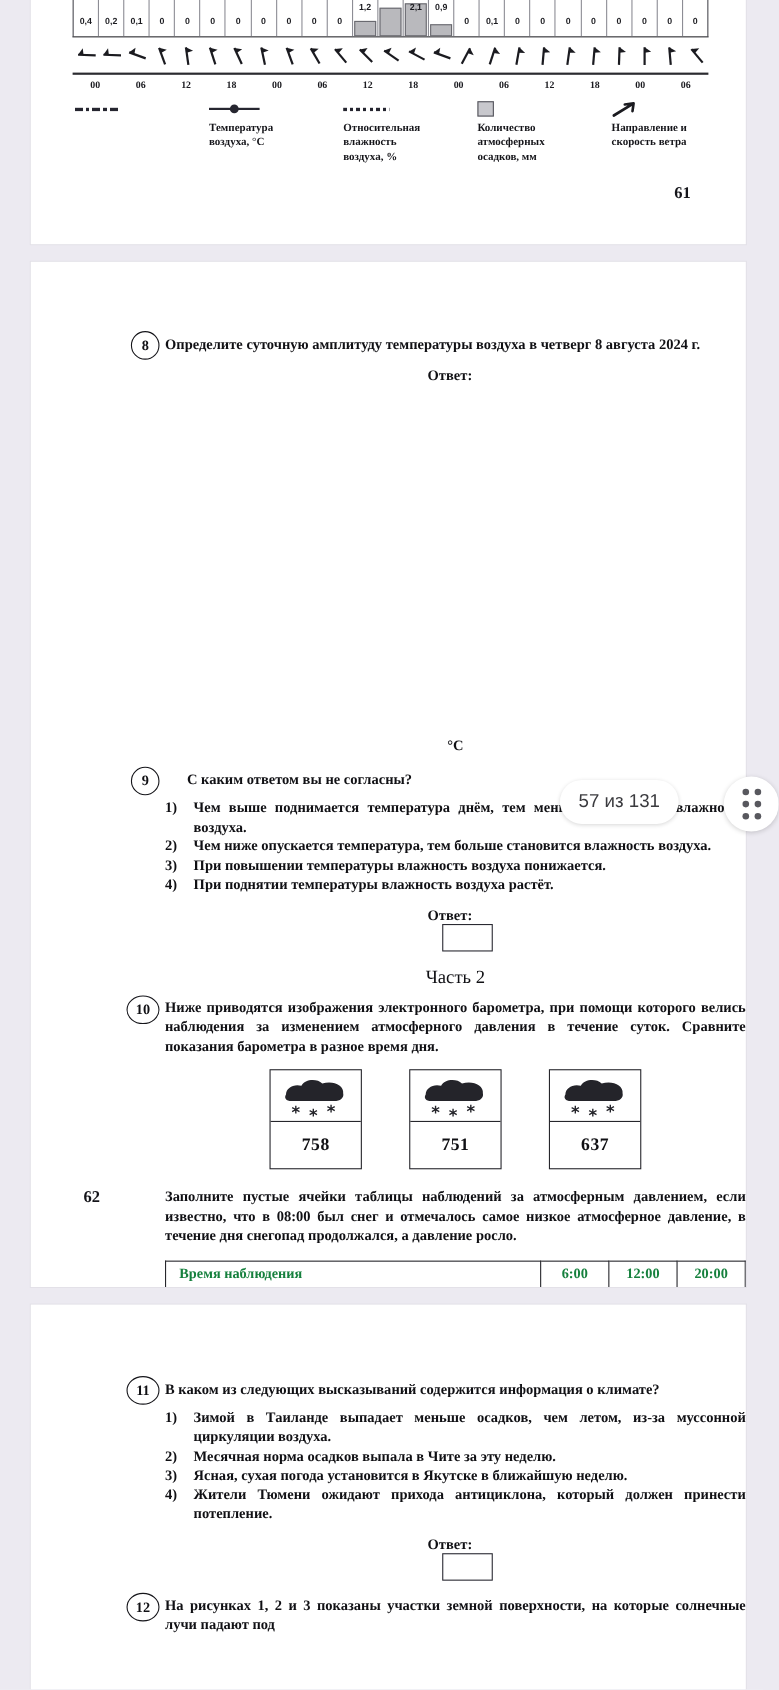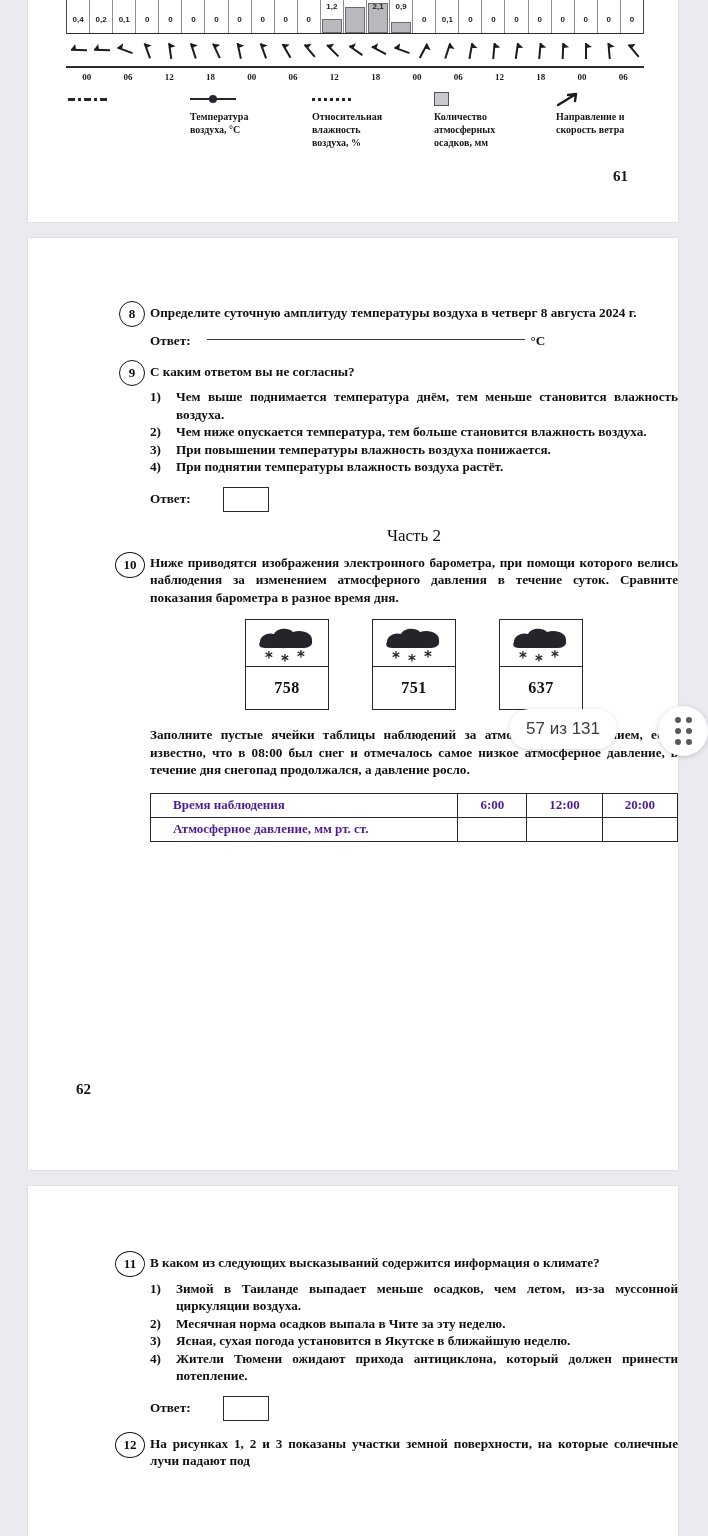--- a/index.html
+++ b/index.html
@@ -169,20 +169,21 @@
     font-size: 13.2px;
     line-height: 17.5px;
     text-align: justify;
     text-justify: inter-word;
   }
   .qsub {
     font-weight: bold;
     font-size: 13.2px;
     line-height: 17.5px;
     margin-top: 10px;
+    margin-left: 20px;
   }
   ol.opts { list-style: none; margin: 8px 0 0 0; padding: 0; }
   ol.opts li {
     position: relative;
     padding-left: 26px;
     font-weight: bold;
     font-size: 13.2px;
     line-height: 17.5px;
     text-align: justify;
   }
@@ -190,20 +191,21 @@
     position: absolute;
     left: 0;
     font-weight: bold;
   }
   .ans-row {
     margin-top: 11px;
     display: flex;
     align-items: center;
     font-weight: bold;
     font-size: 13.2px;
+    flex-direction: column;
   }
   .ans-label { margin-right: 10px; }
   .ans-rule {
     flex: 0 0 318px;
     height: 0;
     border-bottom: 1.6px solid #3a3a42;
     margin: 0 6px 3px 6px;
   }
   .ans-deg { font-weight: bold; font-size: 13.2px; }
   .ans-box {
@@ -255,22 +257,22 @@
     margin-top: 14px;
     width: 100%;
     border-collapse: collapse;
     font-family: "Liberation Serif", serif;
     font-weight: bold;
     font-size: 13px;
   }
   table.obs td {
     border: 1.3px solid #26262c;
     height: 24px;
-    padding: 0 22px;
-    color: #4c1d95;
+    padding: 0 12px;
+    color: #15803d;
   }
   table.obs td.label { text-align: left; }
   table.obs td.time  { text-align: center; width: 62px; }
   table.obs td.blank { width: 62px; }
 
   
   .page-pill {
     position: absolute;
     left: 509px; top: 709px;
     height: 40px;

